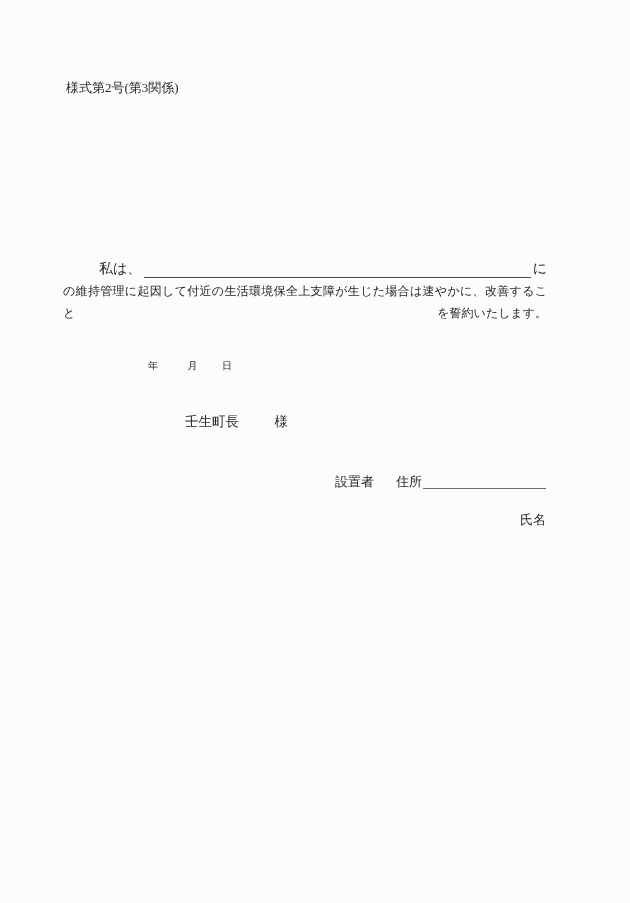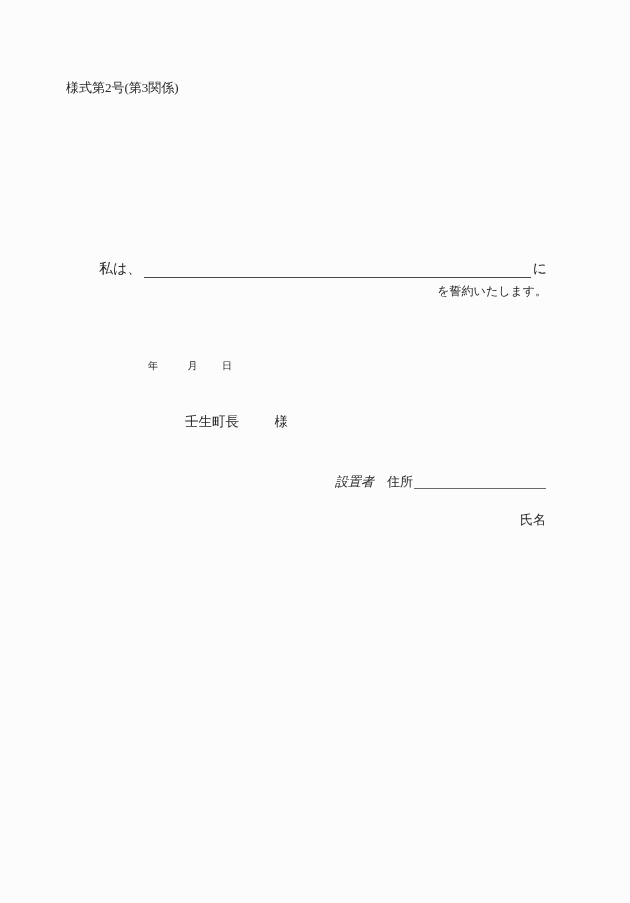--- a/index.html
+++ b/index.html
@@ -91,22 +91,22 @@
     top: 471px;
     width: 211px;
     font-size: 13px;
   }
   .inst-row {
     display: flex;
     align-items: flex-end;
     height: 20px;
   }
   .inst-row.second { margin-top: 20px; flex-direction: column; }
-  .inst-row .role-label { flex: 0 0 auto; font-style: italic; }
-  .inst-row .field-label { flex: 0 0 auto; margin-left: 13px; }
+  .inst-row .role-label { flex: 0 0 auto; }
+  .inst-row .field-label { flex: 0 0 auto; margin-left: 22px; }
   .inst-row.second .field-label { margin-left: 47px; }
   .inst-row .fill-line {
     flex: 1 1 auto;
     height: 14px;
     border-bottom: 1px solid #6b6b6b;
     margin: 0 0 2px 1px;
   }
 </style>
 </head>
 <body>
@@ -116,20 +116,21 @@
   <div class="form-number">様式第2号(第3関係)</div>
 
 
   <div class="body-block">
     <div class="body-line1">
       <span class="indent"></span>
       <span class="prefix">私は、</span>
       <span class="blank-underline"></span>
       <span class="suffix">に</span>
     </div>
+    <div class="body-line justified">の維持管理に起因して付近の生活環境保全上支障が生じた場合は速やかに、改善すること</div>
     <div class="body-line last">を誓約いたします。</div>
   </div>
 
   <div class="date-line">
     <span class="year">年</span>
     <span class="month">月</span>
     <span class="day">日</span>
   </div>
 
   <div class="addressee">

